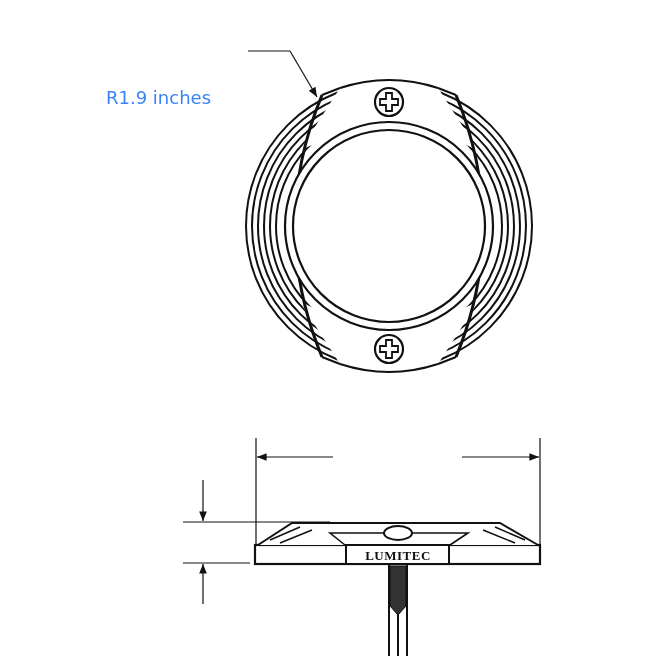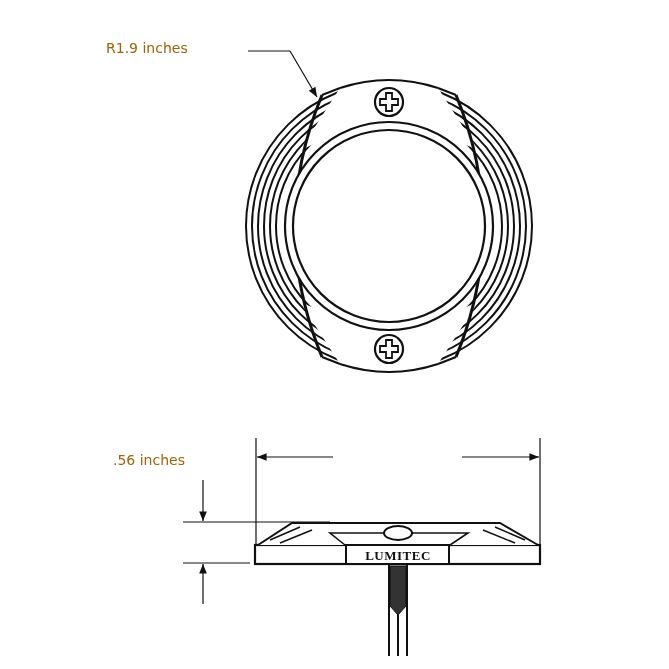--- a/index.html
+++ b/index.html
@@ -1,25 +1,26 @@
 <!DOCTYPE html>
 <html><head>
   <meta charset="utf-8">
   <style>
     html, body { margin: 0; padding: 0; background: #ffffff; }
     body { width: 669px; height: 669px; position: relative; overflow: hidden; }
     .drawing { position: absolute; left: 0; top: 0; width: 669px; height: 669px; }
     .dim-label {
       position: absolute;
       font-family: "DejaVu Sans", sans-serif;
-      font-size: 14px;
-      color: #a16207;
+      font-size: 18px;
+      color: #3b82f6;
       white-space: nowrap;
       line-height: 1;
       background: #ffffff;
+      margin-top: 48px;
     }
     .brand {
       font-family: "Liberation Serif", serif;
       font-weight: bold;
       font-size: 13px;
       letter-spacing: 0.5px;
     }
   </style>
 </head>
 <body>
@@ -105,14 +106,13 @@
         <line x1="407" y1="564" x2="407" y2="656" stroke-width="2"></line>
         <line x1="398" y1="610" x2="398" y2="656" stroke-width="2"></line>
         <path d="M 390 566 L 406 566 L 406 606 L 398 615 L 390 606 Z" fill="#333" stroke-width="1"></path>
       </g>
     </g>
 
     <text class="brand" x="398" y="560" text-anchor="middle" fill="#111">LUMITEC</text>
   </svg>
 
   <div class="dim-label" style="left:106px; top:41px;">R1.9 inches</div>
-  <div class="dim-label" style="left:113px; top:453px;">.56 inches</div>
 </div>
 
 </body></html>

